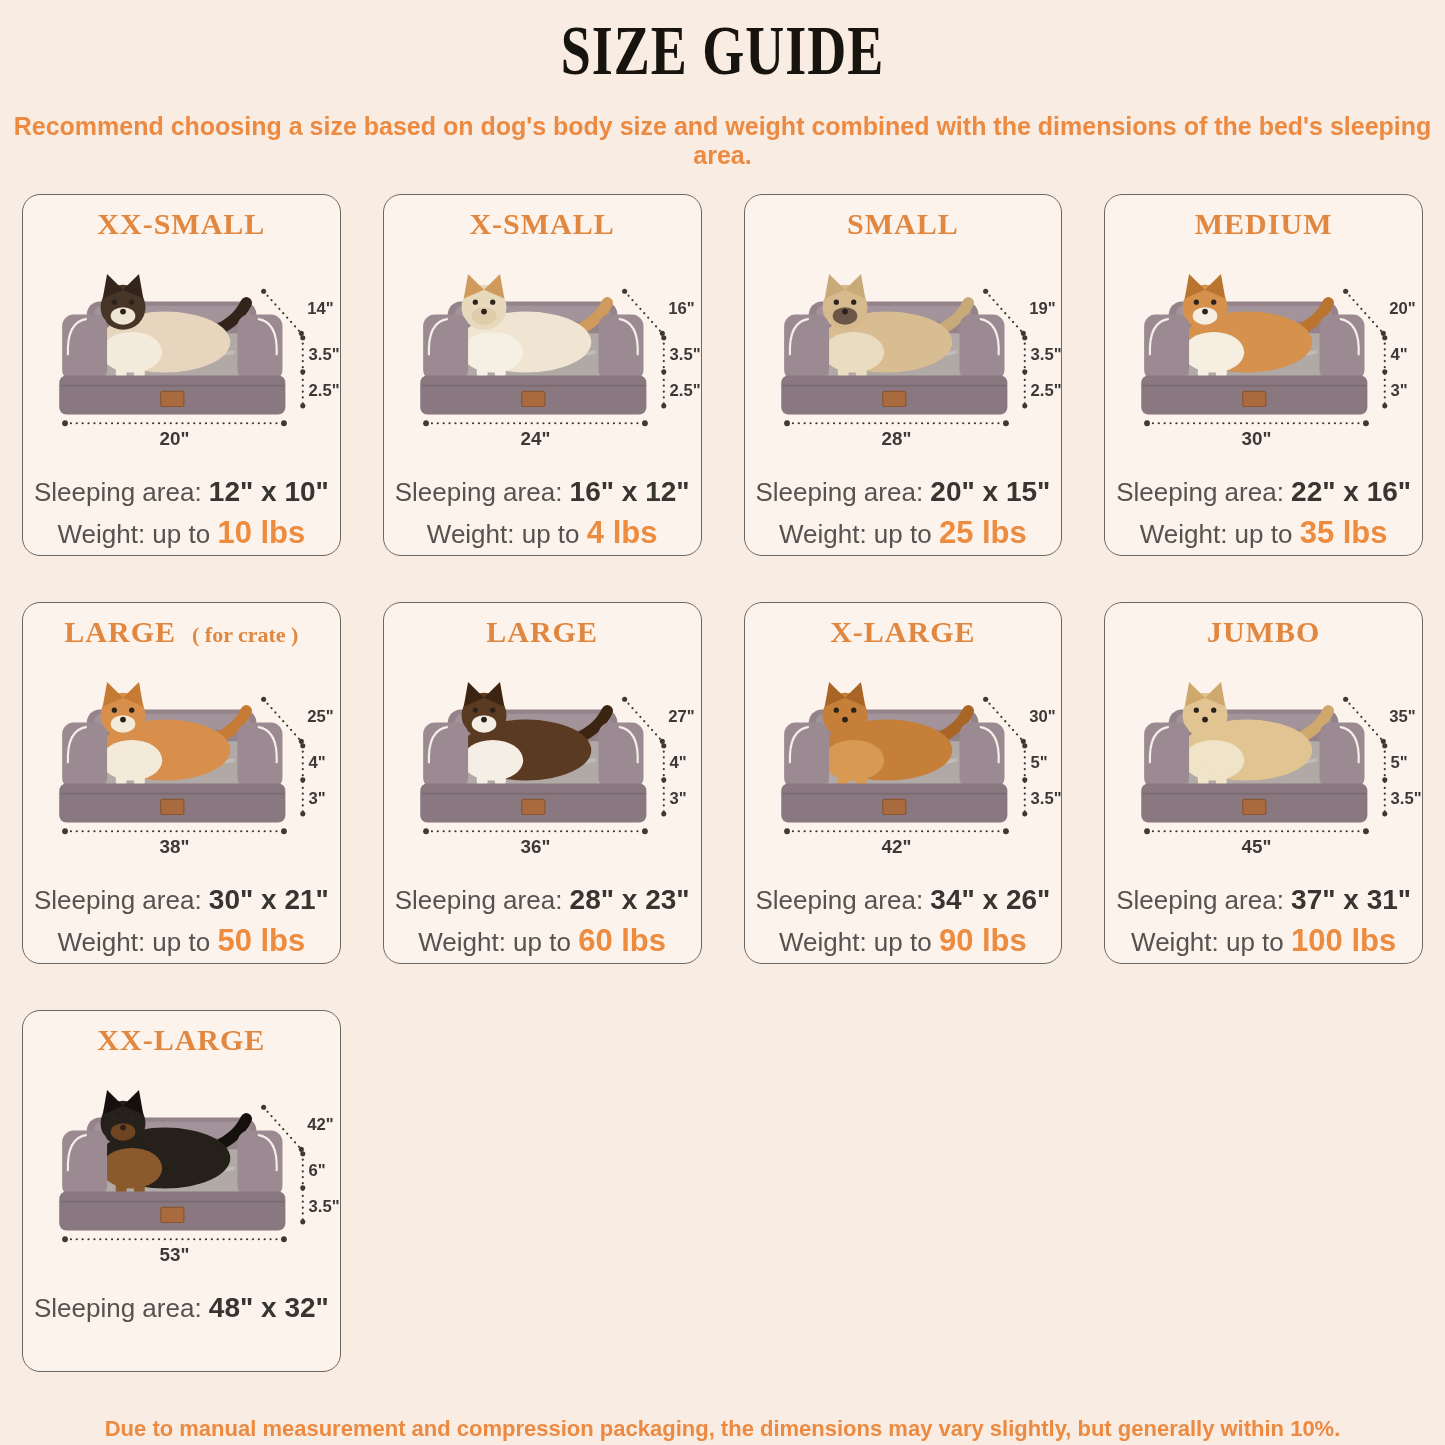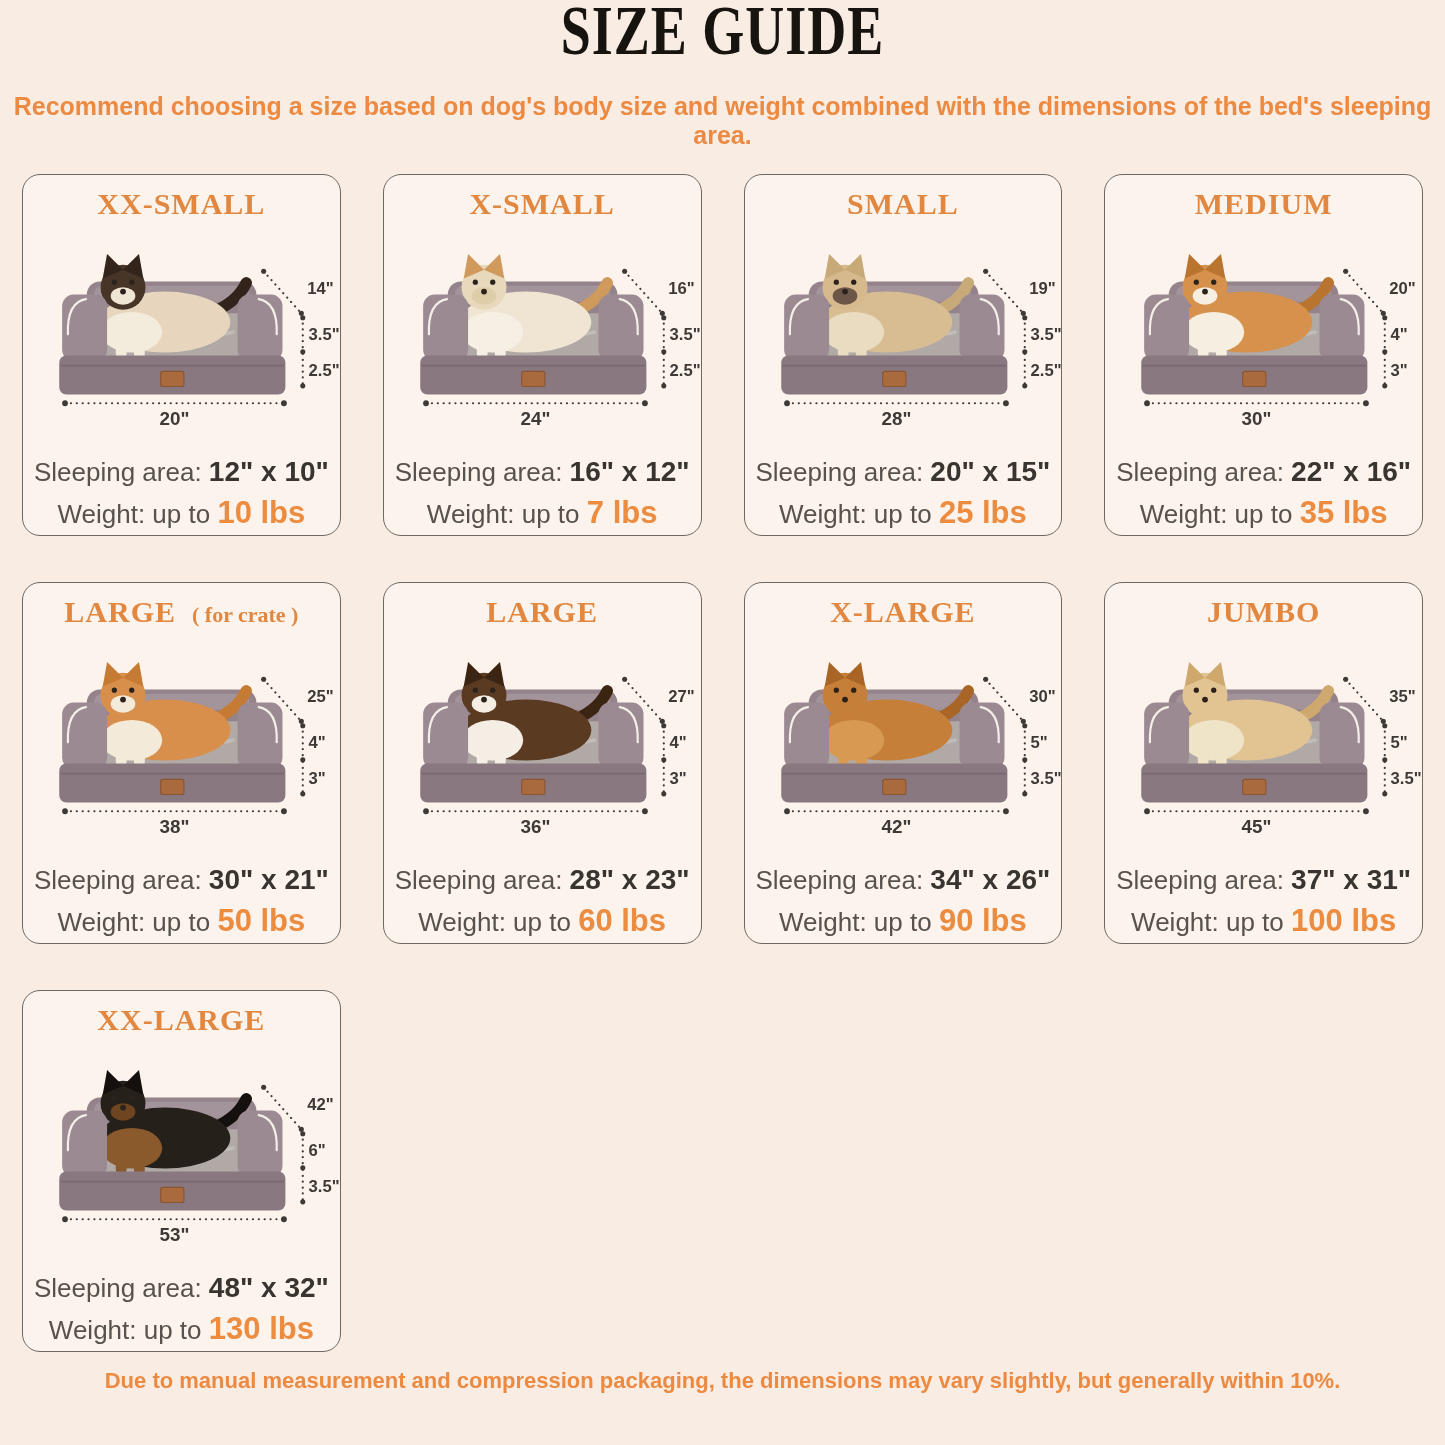--- a/index.html
+++ b/index.html
@@ -2,21 +2,21 @@
 <html><head>
 <meta charset="utf-8">
 <style>
   html,body{margin:0;padding:0;}
   body{
     width:1445px;height:1445px;overflow:hidden;
     background:#f8ece3;
     font-family:"Liberation Sans",sans-serif;
     -webkit-font-smoothing:antialiased;
   }
-  header{text-align:center;}
+  header{text-align:center;padding-top:20px;}
   h1{
     margin:0;display:block;
     font-family:"Liberation Serif",serif;font-weight:700;
     font-size:54px;color:#17130f;letter-spacing:1px;
     transform:scale(1.0,1.3);
   }
   .subtitle{
     margin:30px 0 0;font-size:25px;font-weight:700;color:#ec8a42;
   }
   .grid{
@@ -41,21 +41,21 @@
     font-family:"Liberation Sans",sans-serif;font-weight:700;fill:#3d3936;
   }
   .bed-svg .dim{font-size:23px;}
   .bed-svg .dimw{font-size:26px;text-anchor:middle;}
   .line{text-align:center;color:#57524d;line-height:1.25;}
   .area-line{font-size:26px;margin-top:1px;}
   .area-line .val{font-weight:700;color:#38342f;font-size:28px;}
   .weight-line{font-size:26px;margin-top:5px;}
   .weight-line .wval{font-weight:700;color:#ed8b3f;font-size:31px;margin-top:24px;}
   footer{
-    margin-top:16px;text-align:center;
+    margin-top:44px;text-align:center;
     font-size:22px;font-weight:700;color:#ec8a42;
   }
 </style>
 </head>
 <body>
 
 <header>
   <h1>SIZE GUIDE</h1>
   <p class="subtitle">Recommend choosing a size based on dog's body size and weight combined with the dimensions of the bed's sleeping area.</p>
 </header>
@@ -194,21 +194,21 @@
         <text class="dimw" x="209" y="244">24"</text>
       </g>
     </svg>
 
     <div class="line area-line">
       <span class="lbl">Sleeping area:</span>
       <span class="val">16" x 12"</span>
     </div>
     <div class="line weight-line">
       <span class="lbl">Weight: up to</span>
-      <span class="wval">7 lbs</span>
+      <span class="wval">4 lbs</span>
     </div>
   </div>
 
   <div class="card">
     <div class="card-title">
       <span class="size">SMALL</span><span class="note"></span>
     </div>
 
     <svg class="bed-svg" viewBox="0 0 437 248" preserveAspectRatio="xMidYMid meet">
 
@@ -696,22 +696,18 @@
         <circle cx="58" cy="214" r="4" fill="#3d3936"></circle>
         <circle cx="360" cy="214" r="4" fill="#3d3936"></circle>
         <text class="dimw" x="209" y="244">53"</text>
       </g>
     </svg>
 
     <div class="line area-line">
       <span class="lbl">Sleeping area:</span>
       <span class="val">48" x 32"</span>
     </div>
-    <div class="line weight-line">
-      <span class="lbl">Weight: up to</span>
-      <span class="wval">130 lbs</span>
-    </div>
   </div>
 </div>
 
 <footer>
   <span>Due to manual measurement and compression packaging, the dimensions may vary slightly, but generally within 10%.</span>
 </footer>
 
 </body></html>

